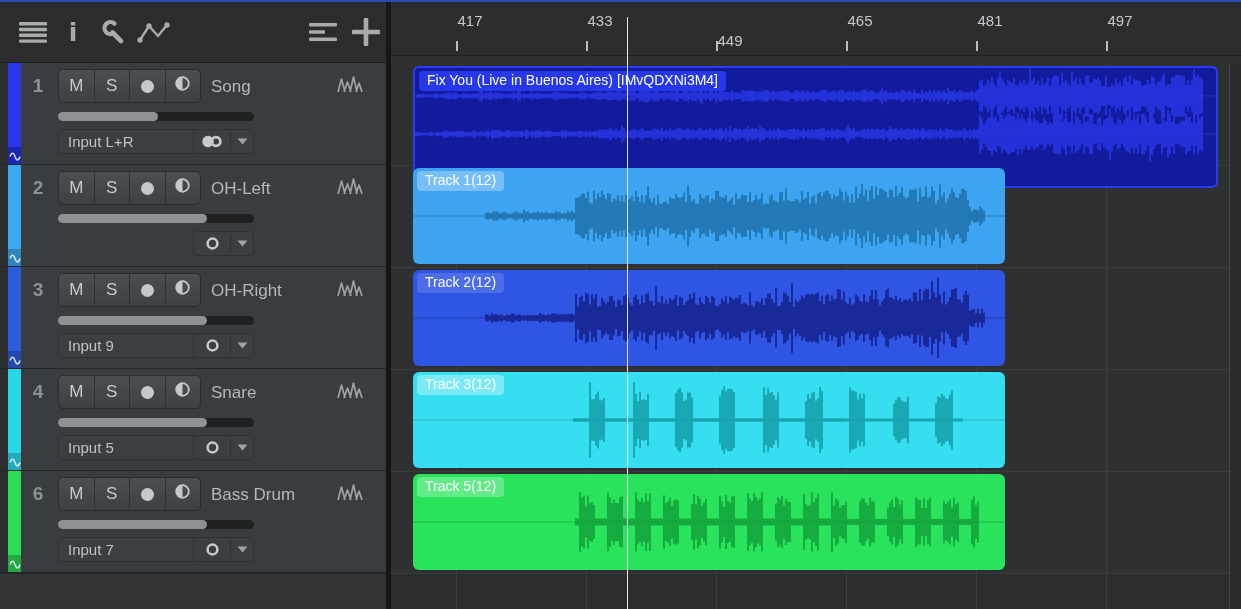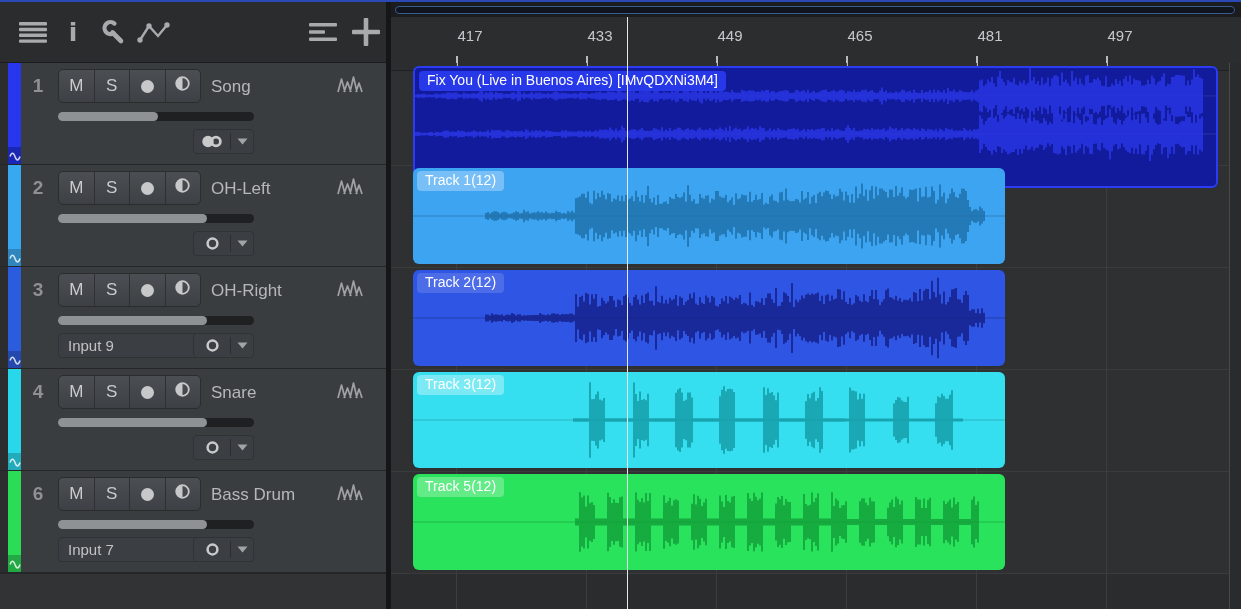--- a/index.html
+++ b/index.html
@@ -37,21 +37,21 @@
   .io-sep{width:1px;height:17px;background:#2C2E30;}
   .io-arrow{width:22px;display:flex;align-items:center;justify-content:center;}
   .left-bottom{position:absolute;left:0;top:573px;width:386px;height:36px;background:#313335;border-top:1px solid #242628;box-sizing:border-box;}
 
   .separator{position:absolute;left:386px;top:0;width:5px;height:609px;background:#151617;z-index:40;}
 
   
   .timeline{position:absolute;left:391px;top:0;width:850px;height:609px;background:#2F3031;}
   .tl-band{position:absolute;left:0;top:2px;width:850px;height:15px;background:#1B1C1D;}
   .hscroll{position:absolute;left:4px;right:6px;top:4px;height:8px;border:1px solid #3A5A92;border-radius:4px;background:#10141C;box-sizing:border-box;}
-  .ruler{position:absolute;left:0;top:17px;width:850px;height:54px;background:#2C2D2F;border-bottom:1px solid #202122;box-sizing:border-box;}
+  .ruler{position:absolute;left:0;top:2px;width:850px;height:54px;background:#2C2D2F;border-bottom:1px solid #202122;box-sizing:border-box;}
   .tick{position:absolute;bottom:4px;width:2px;height:10px;background:#B9BBBD;}
   .tick-label{position:absolute;top:10px;transform:translateX(-50%);font-size:15px;color:#C6C8CA;}
   .lanes{position:absolute;left:0;top:63px;width:850px;height:546px;}
   .bottom-strip{position:absolute;left:0;top:510px;width:850px;height:36px;background:#2B2C2D;}
   .lane-div{position:absolute;left:0;width:850px;height:1px;background:#3A3B3D;}
   .gridline{position:absolute;top:0;height:546px;width:1px;background:#3C3D3F;}
   .edge-line{position:absolute;top:0;height:546px;width:1px;background:#47484A;}
   .edge-region{position:absolute;top:0;height:546px;background:#2A2B2C;}
   .playhead{position:absolute;top:17px;height:592px;width:1px;background:#E6E7E8;z-index:30;}
   .clip{position:absolute;border-radius:6px;box-sizing:border-box;overflow:hidden;z-index:5;}
@@ -137,20 +137,24 @@
                 </svg></span>
             </div>
     </div>
     <div class="tname">Song</div>
     <div class="meter"><svg width="28" height="19" viewBox="0 0 28 19" fill="none">
               <path d="M2 17 L5.5 4 L9 17 M8 17 L11.5 7 L15 17 M14 17 L17.5 2 L21 17 M20 17 L23 8 L26 17" stroke="#9FA1A3" stroke-width="1.7" stroke-linejoin="round"></path>
             </svg></div>
     <div class="fader">
             <div class="fader-fill" style="width:51%"></div>
           </div>
+    <div class="input-btn">
+      <span class="iname">Input L+R</span>
+      <span class="imode">Stereo</span>
+    </div>
     <div class="io-btn">
       <span class="io-icon">
               <svg width="23" height="15" viewBox="0 0 23 15">
                 <circle cx="7" cy="7.5" r="5.7" fill="#C8CACC"></circle>
                 <circle cx="15" cy="7.5" r="4.4" fill="none" stroke="#C8CACC" stroke-width="2.7"></circle>
               </svg>
             </span>
       <span class="io-sep"></span>
       <span class="io-arrow">
               <svg width="11" height="7" viewBox="0 0 11 7">
@@ -274,20 +278,24 @@
                 </svg></span>
             </div>
     </div>
     <div class="tname">Snare</div>
     <div class="meter"><svg width="28" height="19" viewBox="0 0 28 19" fill="none">
               <path d="M2 17 L5.5 4 L9 17 M8 17 L11.5 7 L15 17 M14 17 L17.5 2 L21 17 M20 17 L23 8 L26 17" stroke="#9FA1A3" stroke-width="1.7" stroke-linejoin="round"></path>
             </svg></div>
     <div class="fader">
             <div class="fader-fill" style="width:76%"></div>
           </div>
+    <div class="input-btn">
+      <span class="iname">Input 5</span>
+      <span class="imode">Mono</span>
+    </div>
     <div class="io-btn">
       <span class="io-icon">
               <svg width="15" height="15" viewBox="0 0 15 15">
                 <circle cx="7.5" cy="7.5" r="4.9" fill="none" stroke="#C8CACC" stroke-width="2.5"></circle>
               </svg>
             </span>
       <span class="io-sep"></span>
       <span class="io-arrow">
               <svg width="11" height="7" viewBox="0 0 11 7">
                 <path d="M0.5 0.5 L10.5 0.5 L5.5 6.5 Z" fill="#A2A4A6"></path>
@@ -351,21 +359,21 @@
 
   <div class="timeline">
     <div class="tl-band">
       <div class="hscroll"></div>
     </div>
     <div class="ruler" id="ruler">
         <div class="tick-label" style="left: 79px;">417</div>
         <div class="tick" style="left: 65px;"></div>
         <div class="tick-label" style="left: 209px;">433</div>
         <div class="tick" style="left: 195px;"></div>
-        <div class="tick-label" style="left: 339px;">449</div>
+        <div class="tick-label" style="left: 339px; margin-top: 20px;">449</div>
         <div class="tick" style="left: 325px;"></div>
         <div class="tick-label" style="left: 469px;">465</div>
         <div class="tick" style="left: 455px;"></div>
         <div class="tick-label" style="left: 599px;">481</div>
         <div class="tick" style="left: 585px;"></div>
         <div class="tick-label" style="left: 729px;">497</div>
         <div class="tick" style="left: 715px;"></div>
       </div>
     <div class="lanes" id="lanes">
         <div class="bottom-strip"></div>

